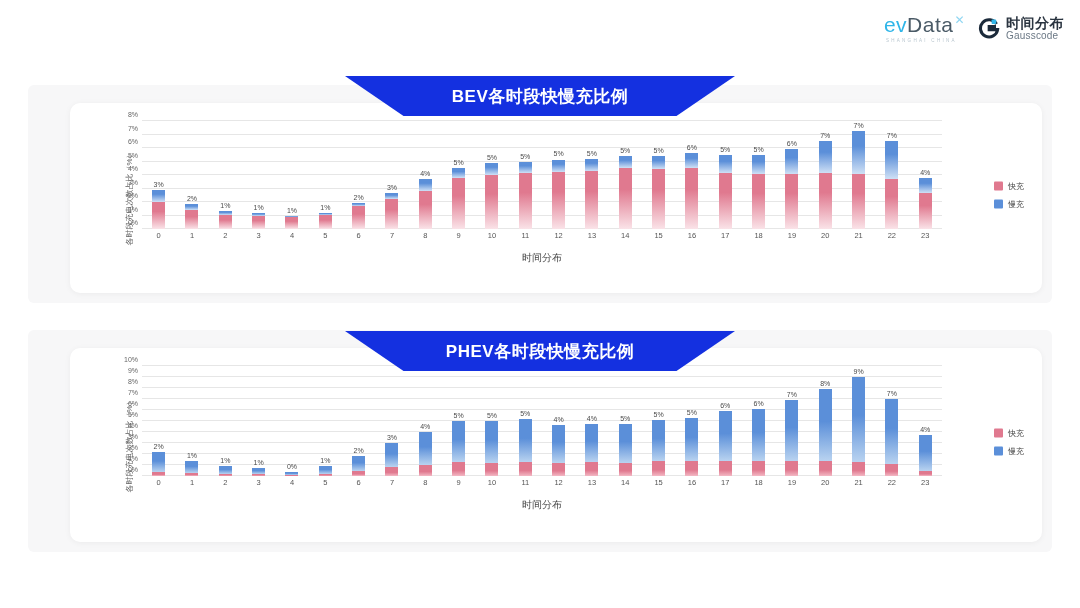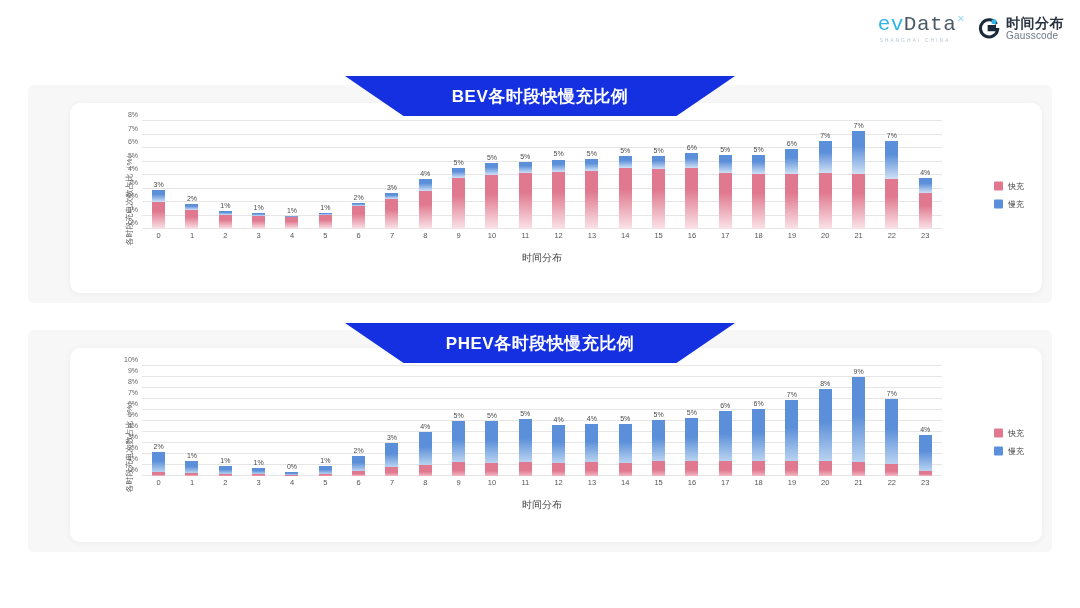--- a/index.html
+++ b/index.html
@@ -30,21 +30,21 @@
     align-items: center;
     gap: 14px;
   }
   .logo-evdata { display: flex; flex-direction: column; align-items: flex-start; }
   .logo-evdata .main {
     font-size: 21px;
     letter-spacing: 0.5px;
     color: #5a6b78;
     line-height: 1;
     position: relative;
-    font-family: Liberation Mono, monospace;
+    font-family: Liberation Sans, sans-serif;
   }
   .logo-evdata .main .ev { color: #2fb5e8; font-weight: 400; }
   .logo-evdata .main .data { color: #4a5a66; }
   .logo-evdata .main .x {
     color: #8fd6f2;
     font-size: 12px;
     position: relative;
     top: -8px;
     left: 1px;
   }
@@ -107,21 +107,21 @@
     font-size: 17px;
     font-weight: bold;
     display: flex;
     align-items: center;
     justify-content: center;
     letter-spacing: 0.5px;
     clip-path: polygon(0 0, 100% 0, 85% 100%, 15% 100%);
     z-index: 5;
   }
   .ribbon-1 { top: 76px; }
-  .ribbon-2 { top: 323px; }
+  .ribbon-2 { top: 331px; }
 
   
   .chart {
     position: absolute;
     left: 0; top: 0; right: 0; bottom: 0;
   }
   .ylabel {
     position: absolute;
     left: 12px;
     top: 50%;

